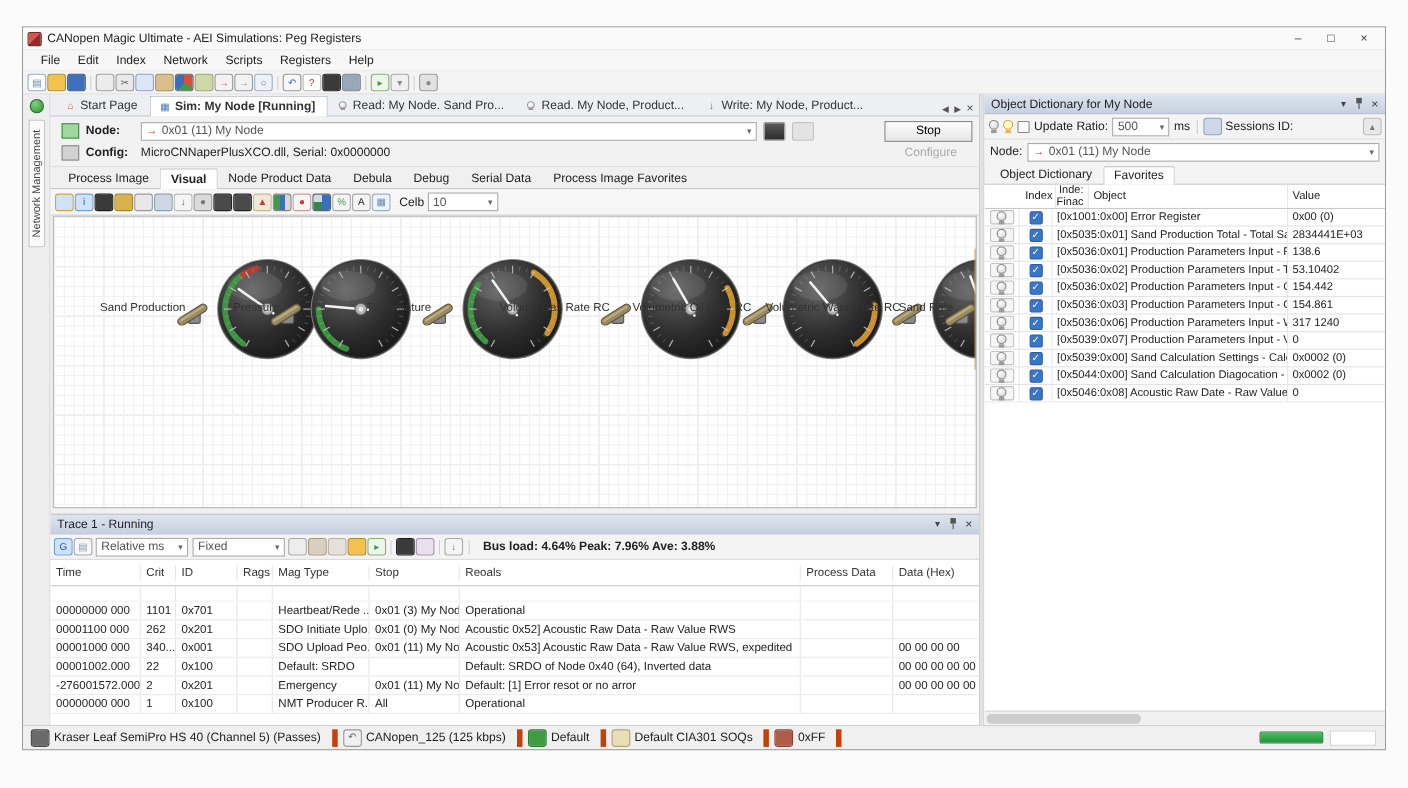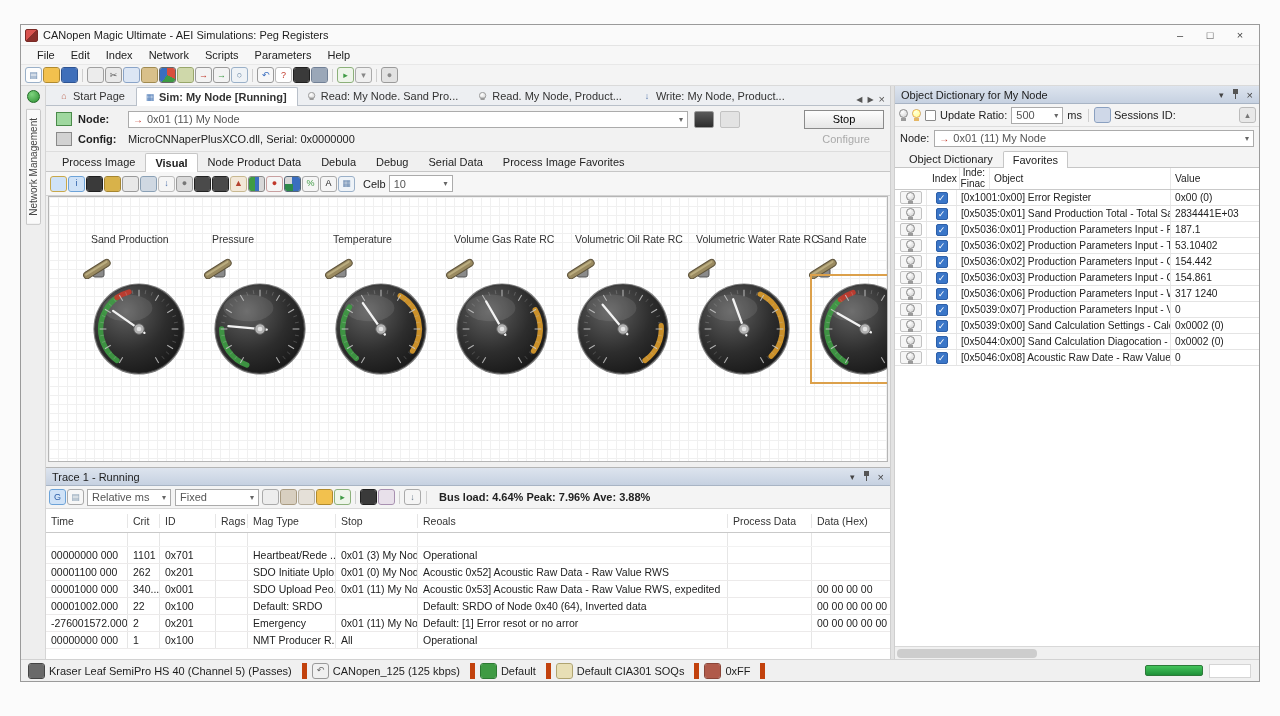--- a/index.html
+++ b/index.html
@@ -62,21 +62,21 @@
 
   
   .canvas { flex:1; margin:0 2px; border:1px solid #b5b5b5; background-color:#fff; position:relative; overflow:hidden;
     background-image:
       linear-gradient(to right,#f0f0f0 1px,transparent 1px),
       linear-gradient(to bottom,#f0f0f0 1px,transparent 1px),
       linear-gradient(to right,#dddddd 1px,transparent 1px),
       linear-gradient(to bottom,#dddddd 1px,transparent 1px);
     background-size:9px 9px,9px 9px,45px 45px,45px 45px; }
   .gauge-row { display:flex; gap:20px; padding:36px 0 0 42px; }
-  .gauge-cell { width:101px; display:flex; flex-direction:column; position:relative; flex:none; }
+  .gauge-cell { width:101px; display:flex; flex-direction:row; align-items:center; position:relative; flex:none; }
   .glabel { font-size:10.5px; color:#333; white-space:nowrap; height:14px; }
   .valve { height:32px; margin:2px 0 0 -14px; }
   .gauge-wrap { position:relative; width:96px; height:96px; }
   .gauge-wrap.selected::after { content:""; position:absolute; inset:-7px; border:2px solid #dca04a; }
 
   
   .trace-panel { height:192px; display:flex; flex-direction:column; border-top:1px solid #b5b5b5; margin-top:5px; background:#fff; }
   .panel-header { height:18px; background:linear-gradient(#dde4ee,#c6d1e1); border-bottom:1px solid #a8b4c4; display:flex; align-items:center; padding:0 6px; color:#1d1d1d; }
   .panel-hbtns { margin-left:auto; display:flex; align-items:center; gap:8px; color:#444; font-size:9px; }
   .pin-icon { position:relative; width:7px; height:11px; display:inline-block; }
@@ -137,21 +137,21 @@
     <span class="win-btn">□</span>
     <span class="win-btn">×</span>
   </div>
 
   <div class="menubar" id="menubar">
       <span class="menu-item">File</span>
       <span class="menu-item">Edit</span>
       <span class="menu-item">Index</span>
       <span class="menu-item">Network</span>
       <span class="menu-item">Scripts</span>
-      <span class="menu-item">Parameters</span>
+      <span class="menu-item">Registers</span>
       <span class="menu-item">Help</span>
     </div>
 
   <div class="main-toolbar" id="main-toolbar">
       <span class="tbi" style="background: rgb(253, 253, 253); outline: rgb(154, 176, 200) solid 1px; color: rgb(106, 137, 176);">▤</span>
       <span class="tbi" style="background: rgb(242, 193, 78); outline: rgb(176, 138, 46) solid 1px;"></span>
       <span class="tbi" style="background: rgb(63, 111, 186); outline: rgb(45, 83, 146) solid 1px;"></span>
       <span class="tb-sep"></span>
       <span class="tbi" style="background: rgb(236, 236, 236); outline: rgb(160, 160, 160) solid 1px;"></span>
       <span class="tbi" style="background: rgb(233, 233, 233); outline: rgb(154, 154, 154) solid 1px; color: rgb(85, 85, 85);">✂</span>
@@ -882,21 +882,21 @@
             <div class="odrow">
               <div class="odcell" style="width: 32px; justify-content: center;">
                 <span class="od-bulb-btn">
                   <span class="bulb"></span>
                 </span>
               </div>
               <div class="odcell" style="width: 30px; justify-content: center;">
                 <span class="chk">✓</span>
               </div>
               <div class="odcell" style="flex: 1 1 0%;">[0x5036:0x01] Production Parameters Input - Press...</div>
-              <div class="odcell" style="width: 88px; border-right: none;">187.1</div>
+              <div class="odcell" style="width: 88px; border-right: none;">138.6</div>
             </div>
             <div class="odrow">
               <div class="odcell" style="width: 32px; justify-content: center;">
                 <span class="od-bulb-btn">
                   <span class="bulb"></span>
                 </span>
               </div>
               <div class="odcell" style="width: 30px; justify-content: center;">
                 <span class="chk">✓</span>
               </div>

